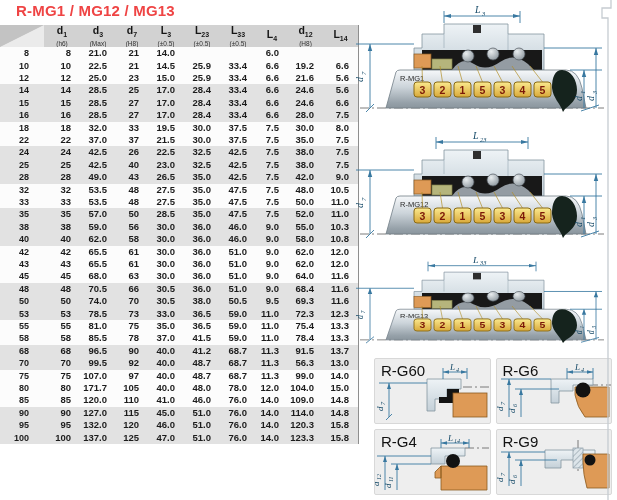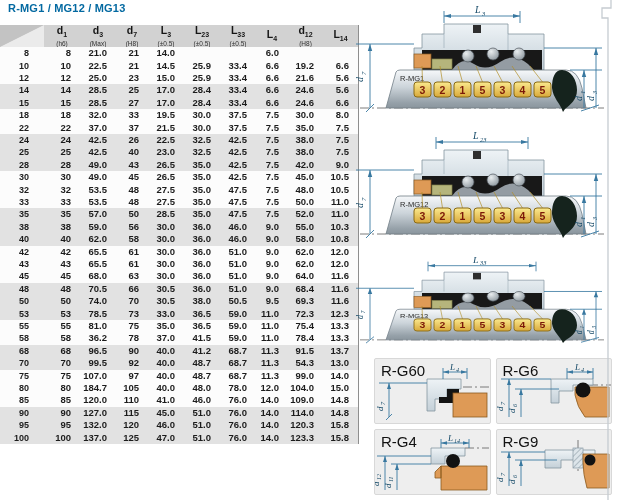--- a/index.html
+++ b/index.html
@@ -1,21 +1,21 @@
 <!DOCTYPE html>
 <html><head>
 <meta charset="utf-8">
 <style>
   html,body{margin:0;padding:0}
   body{width:617px;height:500px;position:relative;background:#ffffff;
        font-family:"Liberation Sans",sans-serif;overflow:hidden}
 
   
-  .title{position:absolute;top:2px;left:8px;font-size:11px;font-weight:bold;
-         color:#0369a1;letter-spacing:.2px;white-space:nowrap}
+  .title{position:absolute;top:2px;left:16px;font-size:15px;font-weight:bold;
+         color:#ef4444;letter-spacing:.2px;white-space:nowrap}
 
   
   .tablewrap{position:absolute;top:25px;left:0;width:358px;border-right:1px solid #8e8e8e}
   table{border-collapse:collapse;table-layout:fixed;width:358px}
   th,td{padding:0;white-space:nowrap;overflow:hidden}
   thead th{height:21px;background:#d2d2d2;vertical-align:middle;text-align:center}
   th.corner{background:linear-gradient(to bottom right,#c3c3c3 49%,#ebebeb 51%)}
   .hl{font-size:10.5px;font-weight:bold;color:#161616;line-height:11px}
   .hsub{font-size:7px;font-weight:bold}
   .hn{font-size:6.5px;font-weight:normal;color:#333;line-height:7px}
@@ -187,20 +187,32 @@
           <td>15</td>
           <td>28.5</td>
           <td>27</td>
           <td>17.0</td>
           <td>28.4</td>
           <td>33.4</td>
           <td>6.6</td>
           <td>24.6</td>
           <td>6.6</td>
         </tr>
+        <tr class="alt">
+          <td class="size-col">16</td>
+          <td>16</td>
+          <td>28.5</td>
+          <td>27</td>
+          <td>17.0</td>
+          <td>28.4</td>
+          <td>33.4</td>
+          <td>6.6</td>
+          <td>28.0</td>
+          <td>7.5</td>
+        </tr>
         <tr>
           <td class="size-col">18</td>
           <td>18</td>
           <td>32.0</td>
           <td>33</td>
           <td>19.5</td>
           <td>30.0</td>
           <td>37.5</td>
           <td>7.5</td>
           <td>30.0</td>
@@ -246,32 +258,20 @@
           <td class="size-col">28</td>
           <td>28</td>
           <td>49.0</td>
           <td>43</td>
           <td>26.5</td>
           <td>35.0</td>
           <td>42.5</td>
           <td>7.5</td>
           <td>42.0</td>
           <td>9.0</td>
-        </tr>
-        <tr>
-          <td class="size-col">30</td>
-          <td>30</td>
-          <td>49.0</td>
-          <td>45</td>
-          <td>26.5</td>
-          <td>35.0</td>
-          <td>42.5</td>
-          <td>7.5</td>
-          <td>45.0</td>
-          <td>10.5</td>
         </tr>
         <tr>
           <td class="size-col">32</td>
           <td>32</td>
           <td>53.5</td>
           <td>48</td>
           <td>27.5</td>
           <td>35.0</td>
           <td>47.5</td>
           <td>7.5</td>
@@ -406,21 +406,21 @@
           <td>35.0</td>
           <td>36.5</td>
           <td>59.0</td>
           <td>11.0</td>
           <td>75.4</td>
           <td>13.3</td>
         </tr>
         <tr>
           <td class="size-col">58</td>
           <td>58</td>
-          <td>36.2</td>
+          <td>85.5</td>
           <td>78</td>
           <td>37.0</td>
           <td>41.5</td>
           <td>59.0</td>
           <td>11.0</td>
           <td>78.4</td>
           <td>13.3</td>
         </tr>
         <tr class="alt">
           <td class="size-col">68</td>
@@ -436,39 +436,39 @@
         </tr>
         <tr class="alt">
           <td class="size-col">70</td>
           <td>70</td>
           <td>99.5</td>
           <td>92</td>
           <td>40.0</td>
           <td>48.7</td>
           <td>68.7</td>
           <td>11.3</td>
-          <td>54.3</td>
+          <td>56.3</td>
           <td>13.0</td>
         </tr>
         <tr>
           <td class="size-col">75</td>
           <td>75</td>
           <td>107.0</td>
           <td>97</td>
           <td>40.0</td>
           <td>48.7</td>
           <td>68.7</td>
           <td>11.3</td>
           <td>99.0</td>
           <td>14.0</td>
         </tr>
         <tr>
           <td class="size-col">80</td>
           <td>80</td>
-          <td>184.7</td>
+          <td>171.7</td>
           <td>105</td>
           <td>40.0</td>
           <td>48.0</td>
           <td>78.0</td>
           <td>12.0</td>
           <td>104.0</td>
           <td>15.0</td>
         </tr>
         <tr>
           <td class="size-col">85</td>

